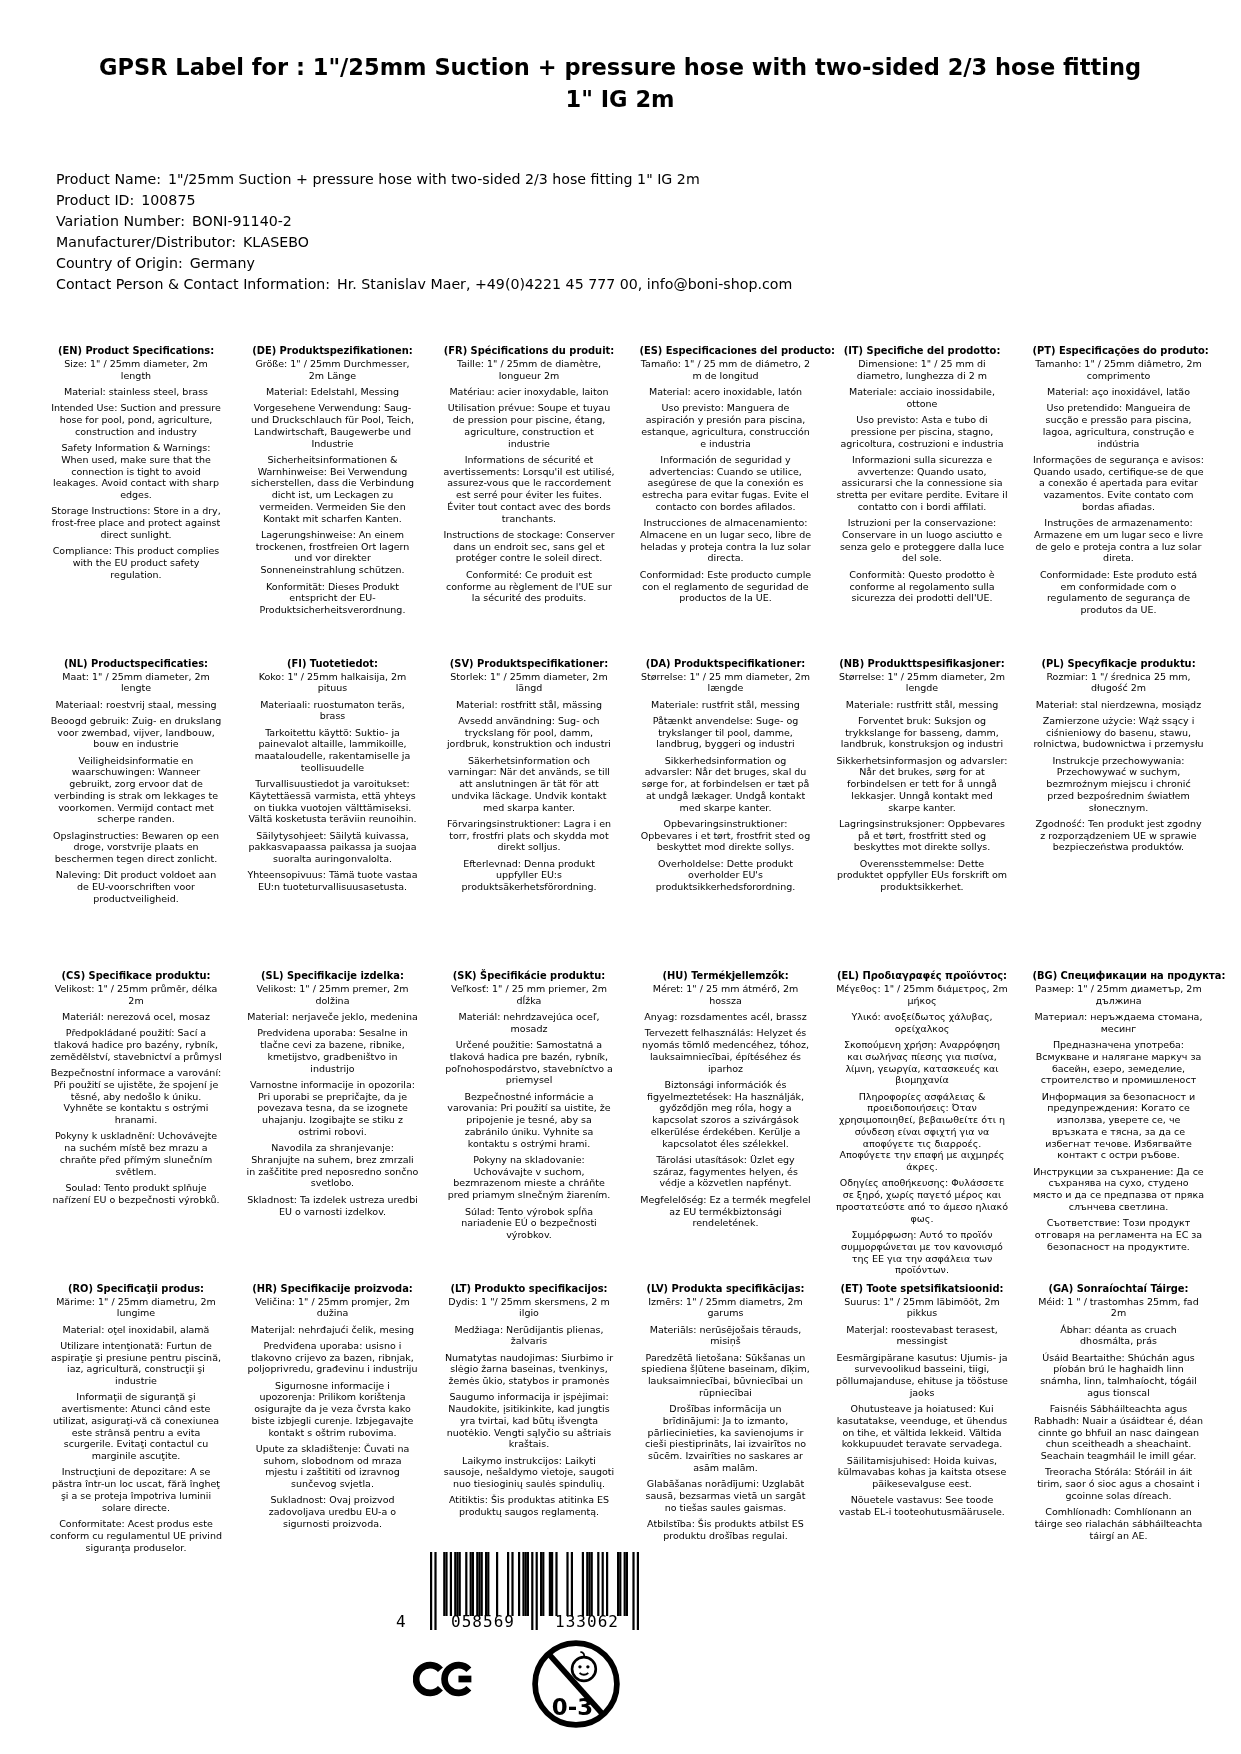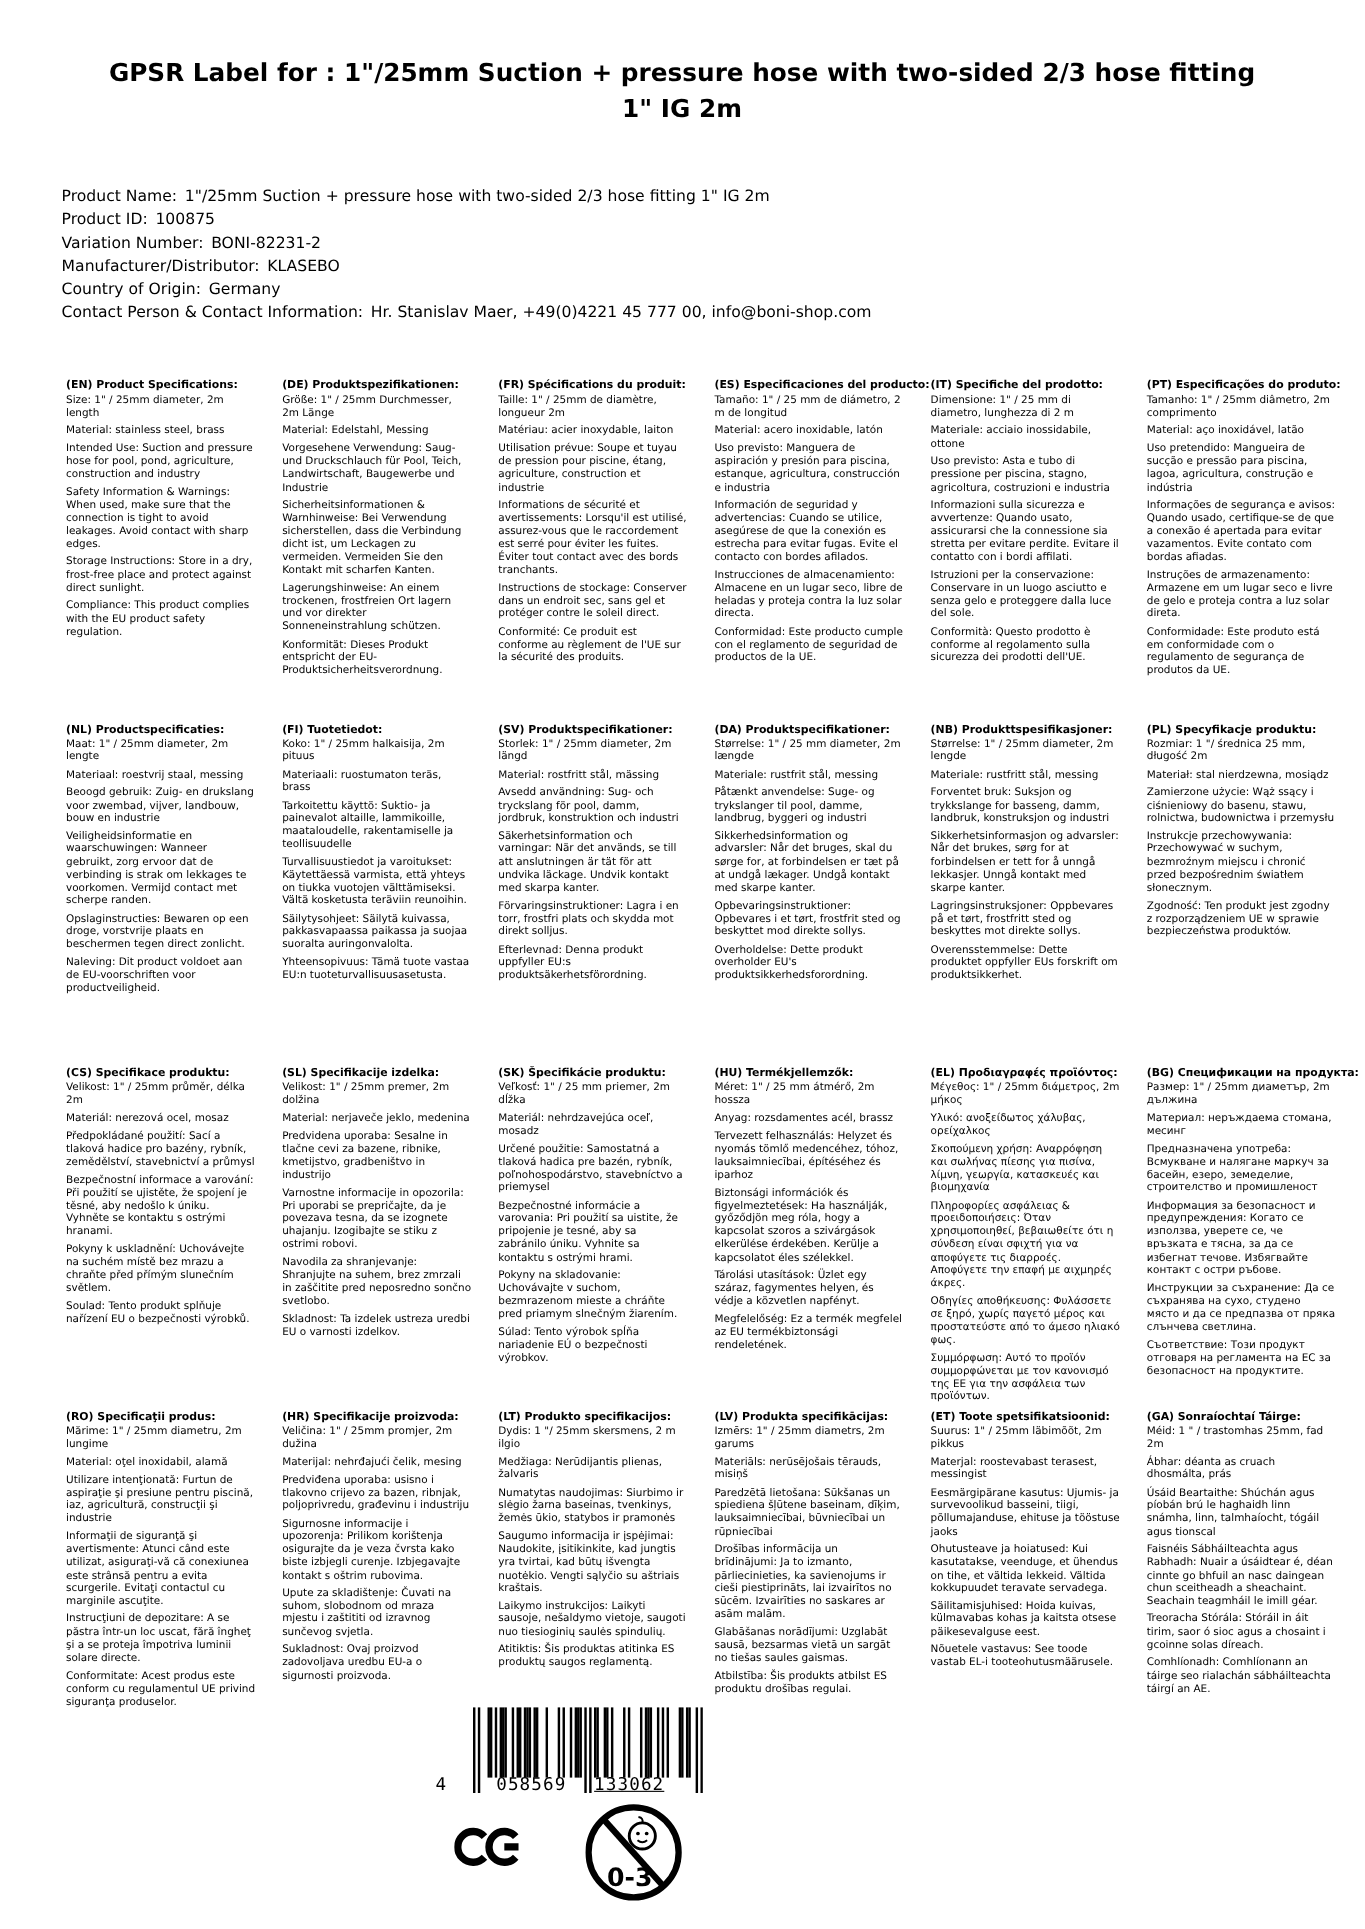--- a/index.html
+++ b/index.html
@@ -3,49 +3,49 @@
 <meta charset="utf-8">
 <style>
   html,body{margin:0;padding:0;background:#888;}
   .page{position:relative;width:1241px;height:1754px;background:#ffffff;color:#000;
         font-family:"DejaVu Sans", sans-serif;margin:0 auto;overflow:hidden;}
   .title{position:absolute;top:52px;left:95px;width:1050px;text-align:center;
          font-size:22.5px;font-weight:bold;line-height:1.42;}
   .meta{position:absolute;top:169px;left:56px;width:1130px;font-size:14.2px;line-height:21px;}
   .meta-row{white-space:nowrap;}
   .meta-label{font-weight:normal;margin-right:7px;}
-  .spec-grid{position:absolute;top:345px;left:60px;display:grid;
-             grid-template-columns:repeat(6,196.5px);grid-auto-rows:312.5px;}
+  .spec-grid{position:absolute;top:345px;left:50px;display:grid;
+             grid-template-columns:repeat(6,196.5px);grid-auto-rows:312.5px;text-align:center;}
   .block{width:172px;}
   .block-heading{font-size:9.9px;font-weight:bold;margin:0 0 2px 0;white-space:nowrap;}
   .para{font-size:9.5px;line-height:1.24;margin:0 0 4.5px 0;}
   .barcode{position:absolute;left:430px;top:1552px;width:209px;height:80px;}
   .barcode svg{position:absolute;left:0;top:0;}
   .bc-digit{position:absolute;top:60px;font-family:"DejaVu Sans Mono", monospace;
             font-size:16px;letter-spacing:1px;}
   .bc-left{left:-34px;}
   .bc-g1{left:53px;transform:translateX(-50%);}
-  .bc-g2{left:142px;transform:translateX(-50%);text-decoration:underline;}
+  .bc-g2{left:157px;transform:translateX(-50%);}
   .ce-mark{position:absolute;left:413px;top:1648px;}
   .age-symbol{position:absolute;left:532px;top:1638px;}
 </style>
 </head>
 <body>
 
 <div class="page">
 
   <div class="title">GPSR Label for : 1"/25mm Suction + pressure hose with two-sided 2/3 hose fitting 1" IG 2m</div>
 
   <div class="meta">
 
       <div class="meta-row"><span class="meta-label">Product Name:</span><span class="meta-value">1"/25mm Suction + pressure hose with two-sided 2/3 hose fitting 1" IG 2m</span></div>
 
       <div class="meta-row"><span class="meta-label">Product ID:</span><span class="meta-value">100875</span></div>
 
-      <div class="meta-row"><span class="meta-label">Variation Number:</span><span class="meta-value">BONI-82231-2</span></div>
+      <div class="meta-row"><span class="meta-label">Variation Number:</span><span class="meta-value">BONI-91140-2</span></div>
 
       <div class="meta-row"><span class="meta-label">Manufacturer/Distributor:</span><span class="meta-value">KLASEBO</span></div>
 
       <div class="meta-row"><span class="meta-label">Country of Origin:</span><span class="meta-value">Germany</span></div>
 
       <div class="meta-row"><span class="meta-label">Contact Person &amp; Contact Information:</span><span class="meta-value">Hr. Stanislav Maer, +49(0)4221 45 777 00, info@boni-shop.com</span></div>
     </div>
 
   <div class="spec-grid">
 

